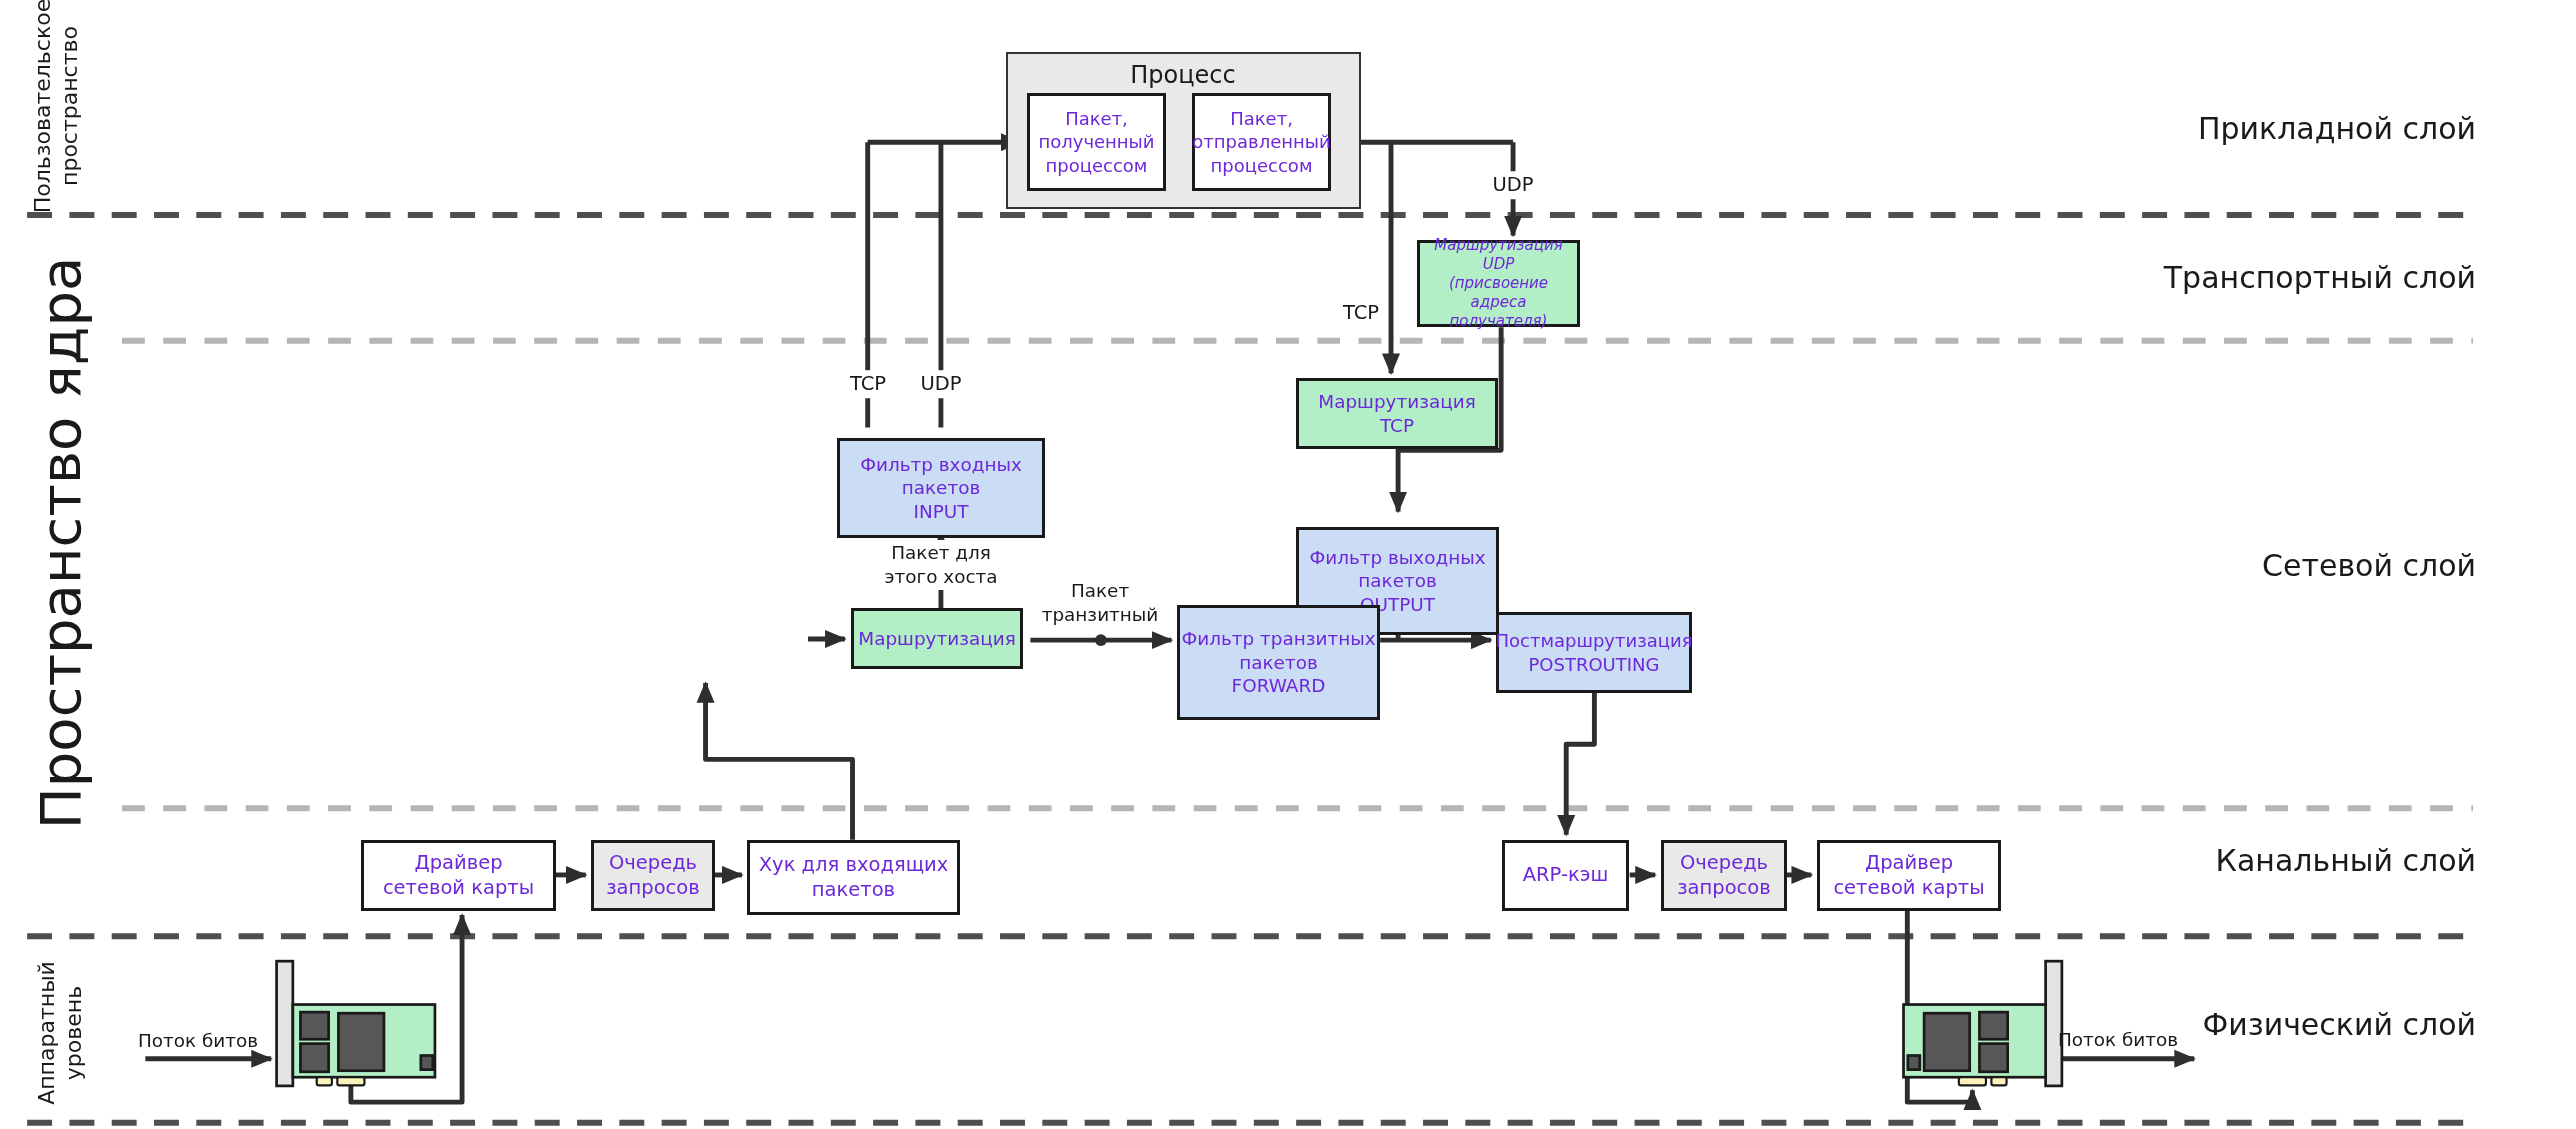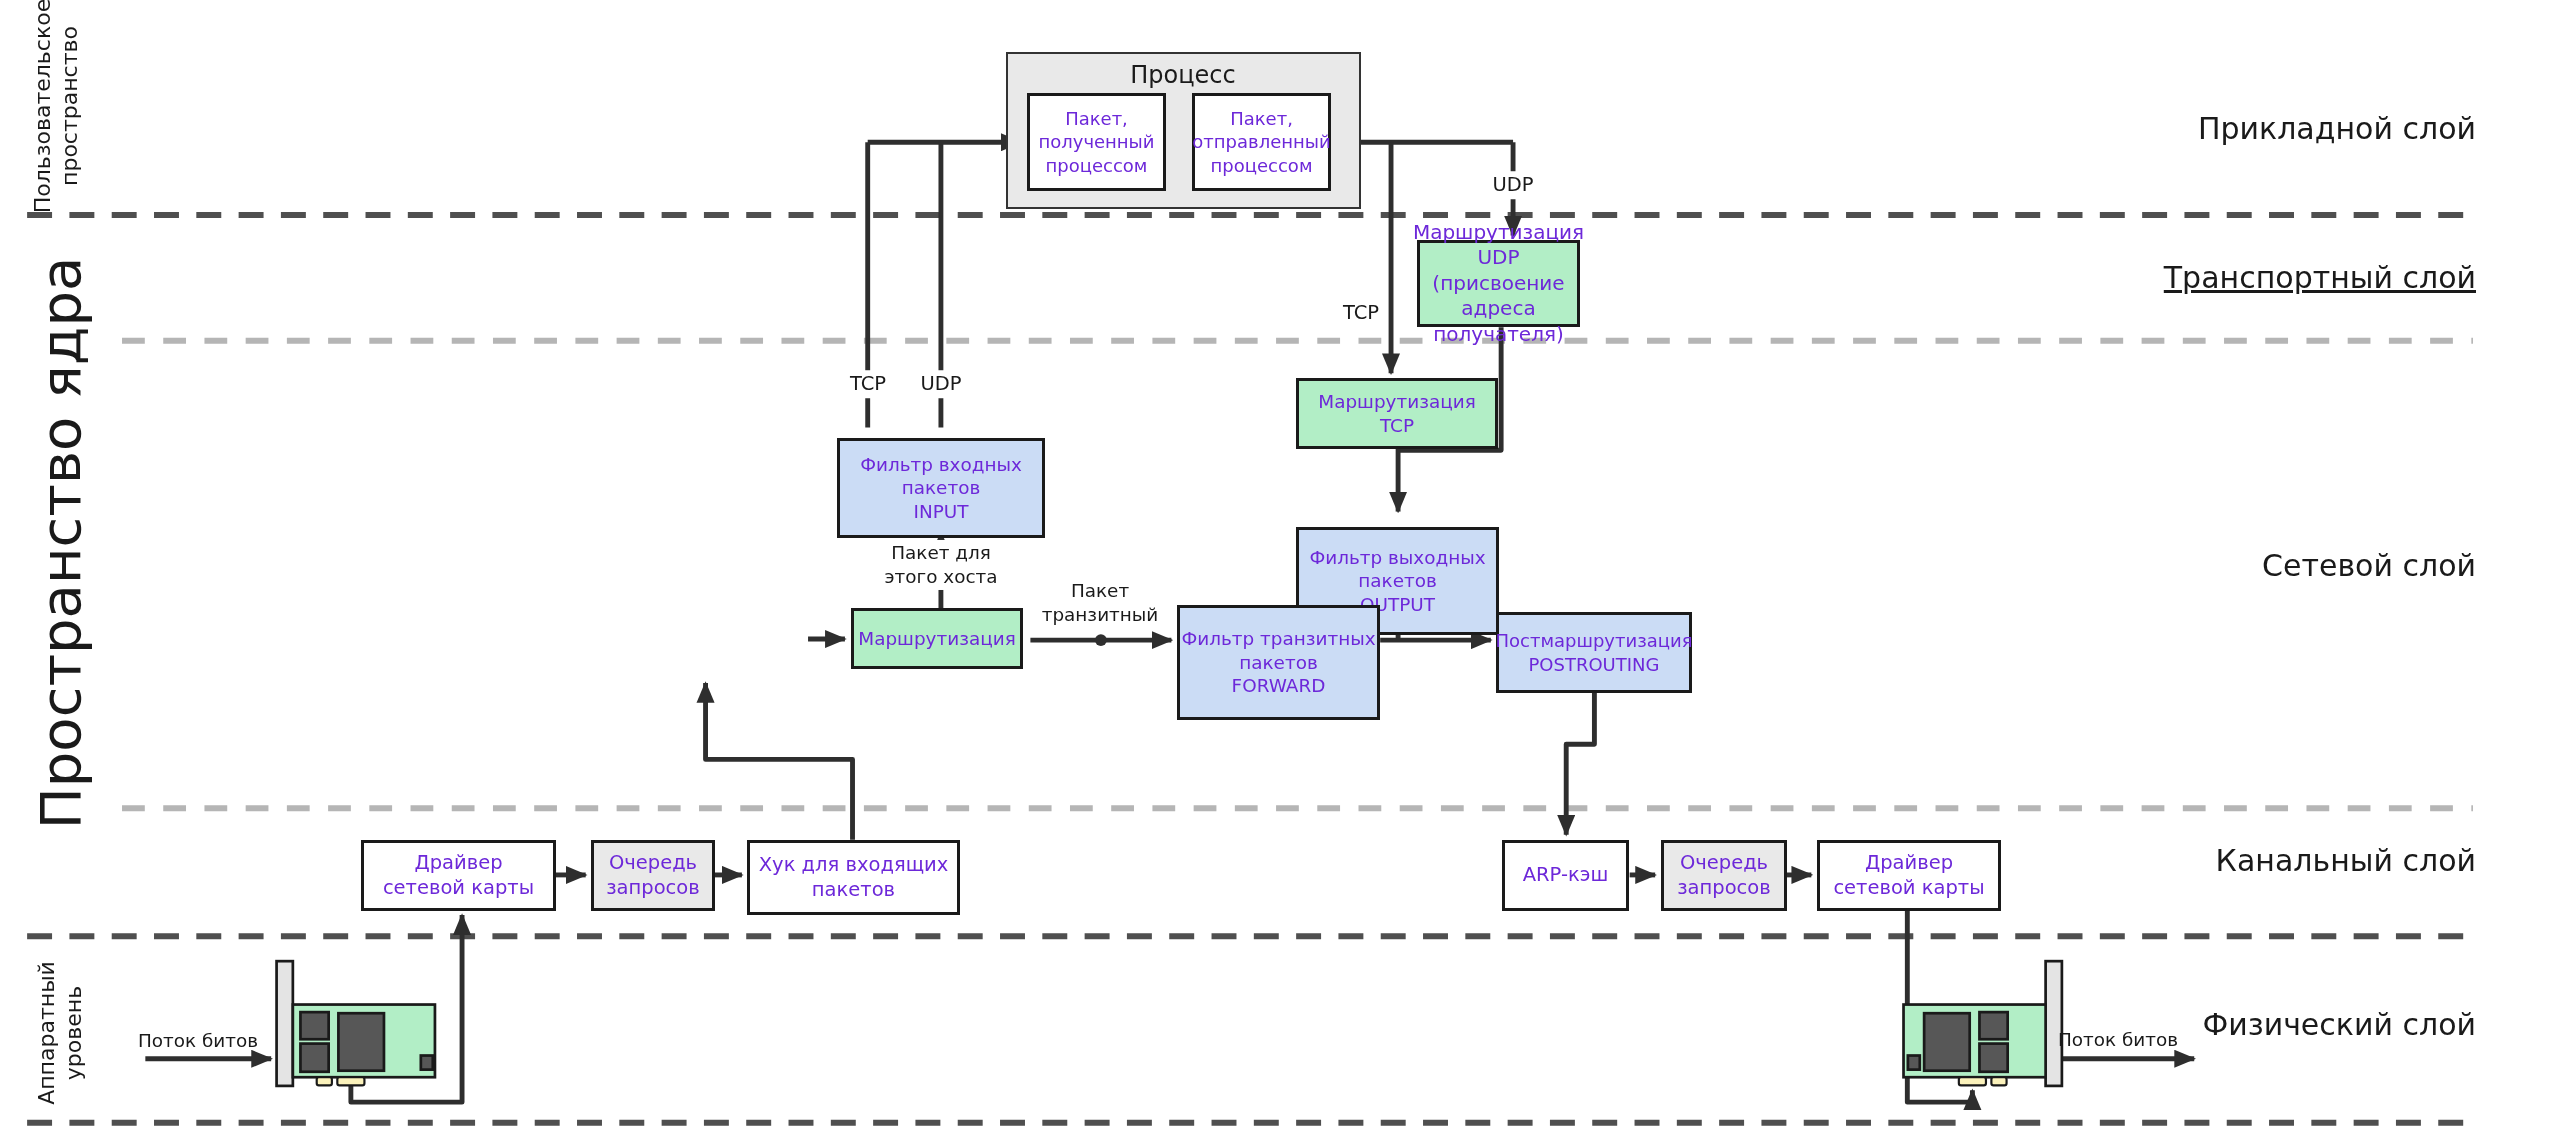--- a/index.html
+++ b/index.html
@@ -25,21 +25,21 @@
   }
   .lbl.bgw{background:#ffffff;padding:1.1px 5.4px;}
   .vlabel{
     position:absolute;z-index:4;transform:translate(-50%,-50%) rotate(-90deg);
     text-align:center;white-space:pre-line;line-height:1.22;color:#1a1a1a;
   }
   .rlayer{
     position:absolute;z-index:4;right:100px;width:542px;text-align:right;
     font-size:30px;color:#1a1a1a;
   }
-  .f30{font-size:20px;} .f33{font-size:18px;} .f34{font-size:18.4px;}
+  .f30{font-size:15px;font-style:italic;} .f33{font-size:18px;} .f34{font-size:18.4px;}
   .f36{font-size:19.5px;} .f40{font-size:22px;} .f44{font-size:24px;} .f104{font-size:56px;}
 </style>
 </head>
 <body>
 
 <div id="canvas">
 
   <svg class="wires" width="2576" height="1130" viewBox="0 0 4750 2083">
     <defs>
       <marker id="arr" viewBox="0 0 12 10" refX="11" refY="5" markerWidth="40" markerHeight="34" orient="auto" markerUnits="userSpaceOnUse">
@@ -152,19 +152,19 @@
   <div class="lbl f34" style="left:198px;top:1041px;">Поток битов</div>
   <div class="lbl f34" style="left:2118px;top:1040px;">Поток битов</div>
 
   <div class="vlabel f40" style="left:57px;top:106px;">Пользовательское
 пространство</div>
   <div class="vlabel f104" style="left:61px;top:543px;">Пространство ядра</div>
   <div class="vlabel f40" style="left:61px;top:1033px;">Аппаратный
 уровень</div>
 
   <div class="rlayer" style="top:111px;">Прикладной слой</div>
-  <div class="rlayer" style="top:260px;text-decoration:underline;">Транспортный слой</div>
+  <div class="rlayer" style="top:260px;">Транспортный слой</div>
   <div class="rlayer" style="top:548px;">Сетевой слой</div>
   <div class="rlayer" style="top:843px;">Канальный слой</div>
   <div class="rlayer" style="top:1007px;">Физический слой</div>
 
 </div>
 
 
 </body></html>

